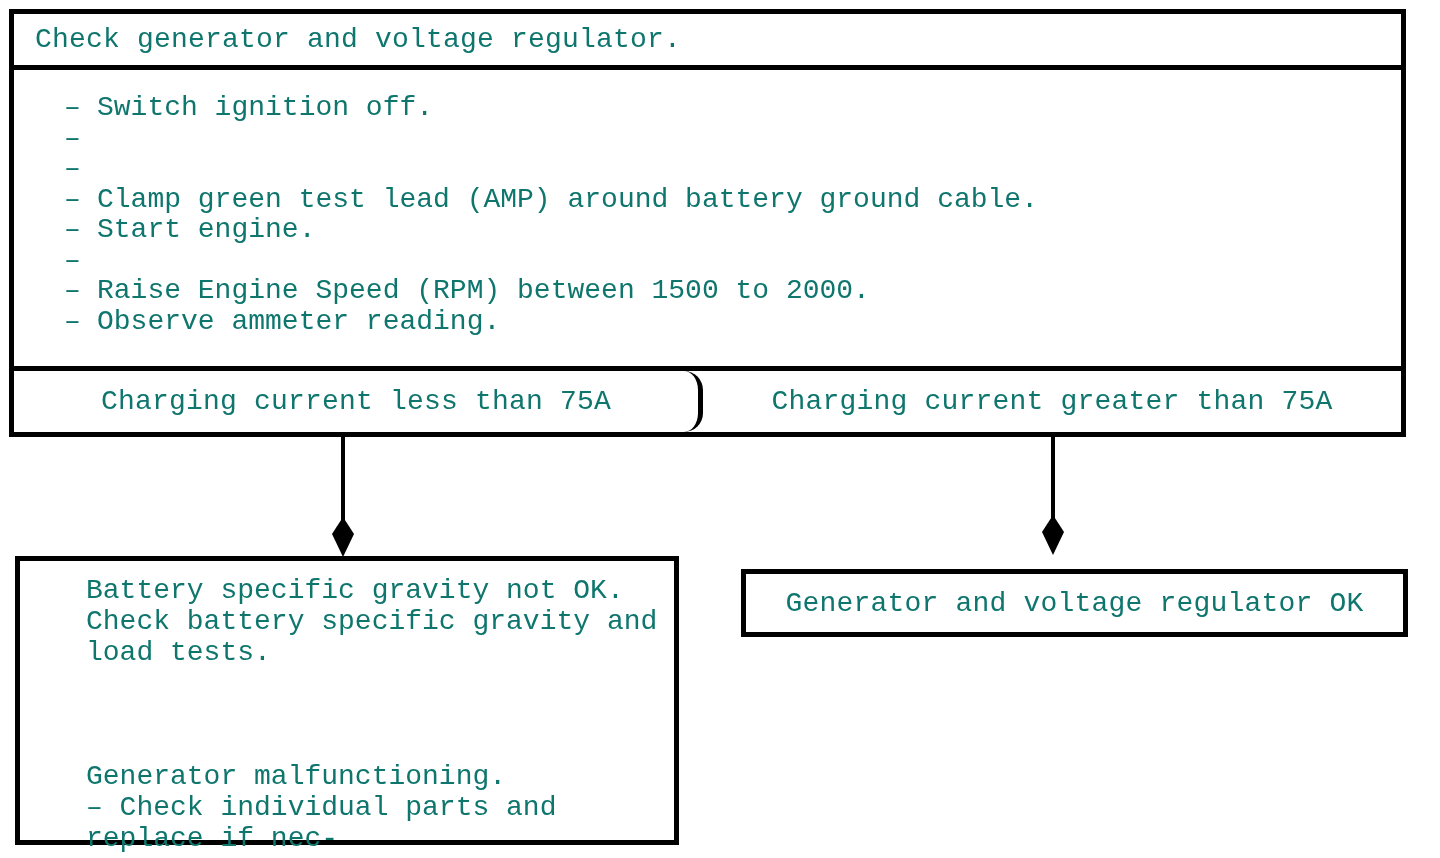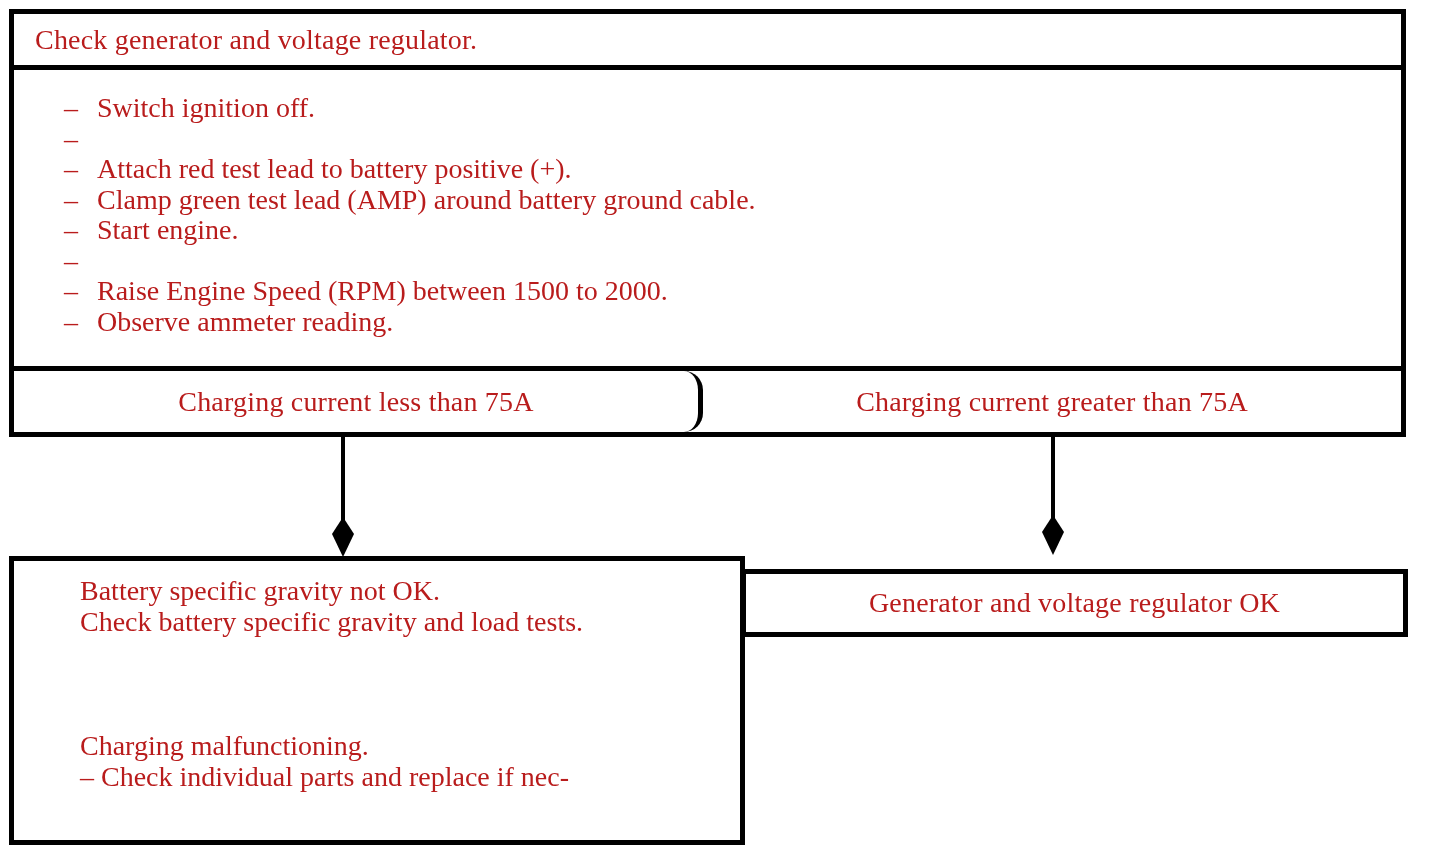--- a/index.html
+++ b/index.html
@@ -1,22 +1,22 @@
 <!DOCTYPE html>
 <html><head>
 <meta charset="utf-8">
 <style>
   * { margin:0; padding:0; box-sizing:border-box; }
   html,body { background:#ffffff; }
   .stage {
     position:relative;
     width:1440px; height:858px;
     background:#ffffff;
-    font-family:Liberation Serif, serif;
-    color:#b91c1c;
+    font-family:Liberation Mono, monospace;
+    color:#0f766e;
     overflow:hidden;
   }
 
   
   .outer-box {
     position:absolute; left:9px; top:9px;
     width:1397px; height:428px;
     border:5px solid #000;
     display:flex; flex-direction:column;
     background:#fff;
@@ -48,22 +48,22 @@
   .branch-cell.left { width:689px; flex:none; border-right:5px solid #000; }
   .branch-cell.right { flex:1 1 auto; }
 
   
   .arrow-svg { position:absolute; display:block; }
   .arrow-left  { left:327px; top:437px; }
   .arrow-right { left:1037px; top:437px; }
 
   
   .result-left-box {
-    position:absolute; left:9px; top:556px;
-    width:736px; height:289px;
+    position:absolute; left:15px; top:556px;
+    width:664px; height:289px;
     border:5px solid #000;
     background:#fff;
     font-size:28px;
   }
   .result-left-box .para { margin-left:66px; line-height:31px; }
   .result-left-box .para.first { margin-top:14px; }
   .result-left-box .para.second { margin-top:93px; }
 
   .result-right-box {
     position:absolute; left:741px; top:569px;
@@ -88,21 +88,20 @@
     <div class="steps">
       <div class="step">
         <span class="dash">–</span>
         <span>Switch ignition off.</span>
       </div>
       <div class="step">
         <span class="dash">–</span>
       </div>
       <div class="step">
         <span class="dash">–</span>
-        <span>Attach red test lead to battery positive (+).</span>
       </div>
       <div class="step">
         <span class="dash">–</span>
         <span>Clamp green test lead (AMP) around battery ground cable.</span>
       </div>
       <div class="step">
         <span class="dash">–</span>
         <span>Start engine.</span>
       </div>
       <div class="step">
@@ -137,21 +136,21 @@
     <rect x="14" y="0" width="4" height="90" fill="#000"></rect>
     <polygon points="16,78 27,95 16,118 5,95" fill="#000"></polygon>
   </svg>
 
   <div class="result-left-box">
     <div class="para first">
       <div>Battery specific gravity not OK.</div>
       <div>Check battery specific gravity and load tests.</div>
     </div>
     <div class="para second">
-      <div>Charging malfunctioning.</div>
+      <div>Generator malfunctioning.</div>
       <div>– Check individual parts and replace if nec-</div>
     </div>
   </div>
 
   <div class="result-right-box">
     <span>Generator and voltage regulator OK</span>
   </div>
 
 </div>
 

